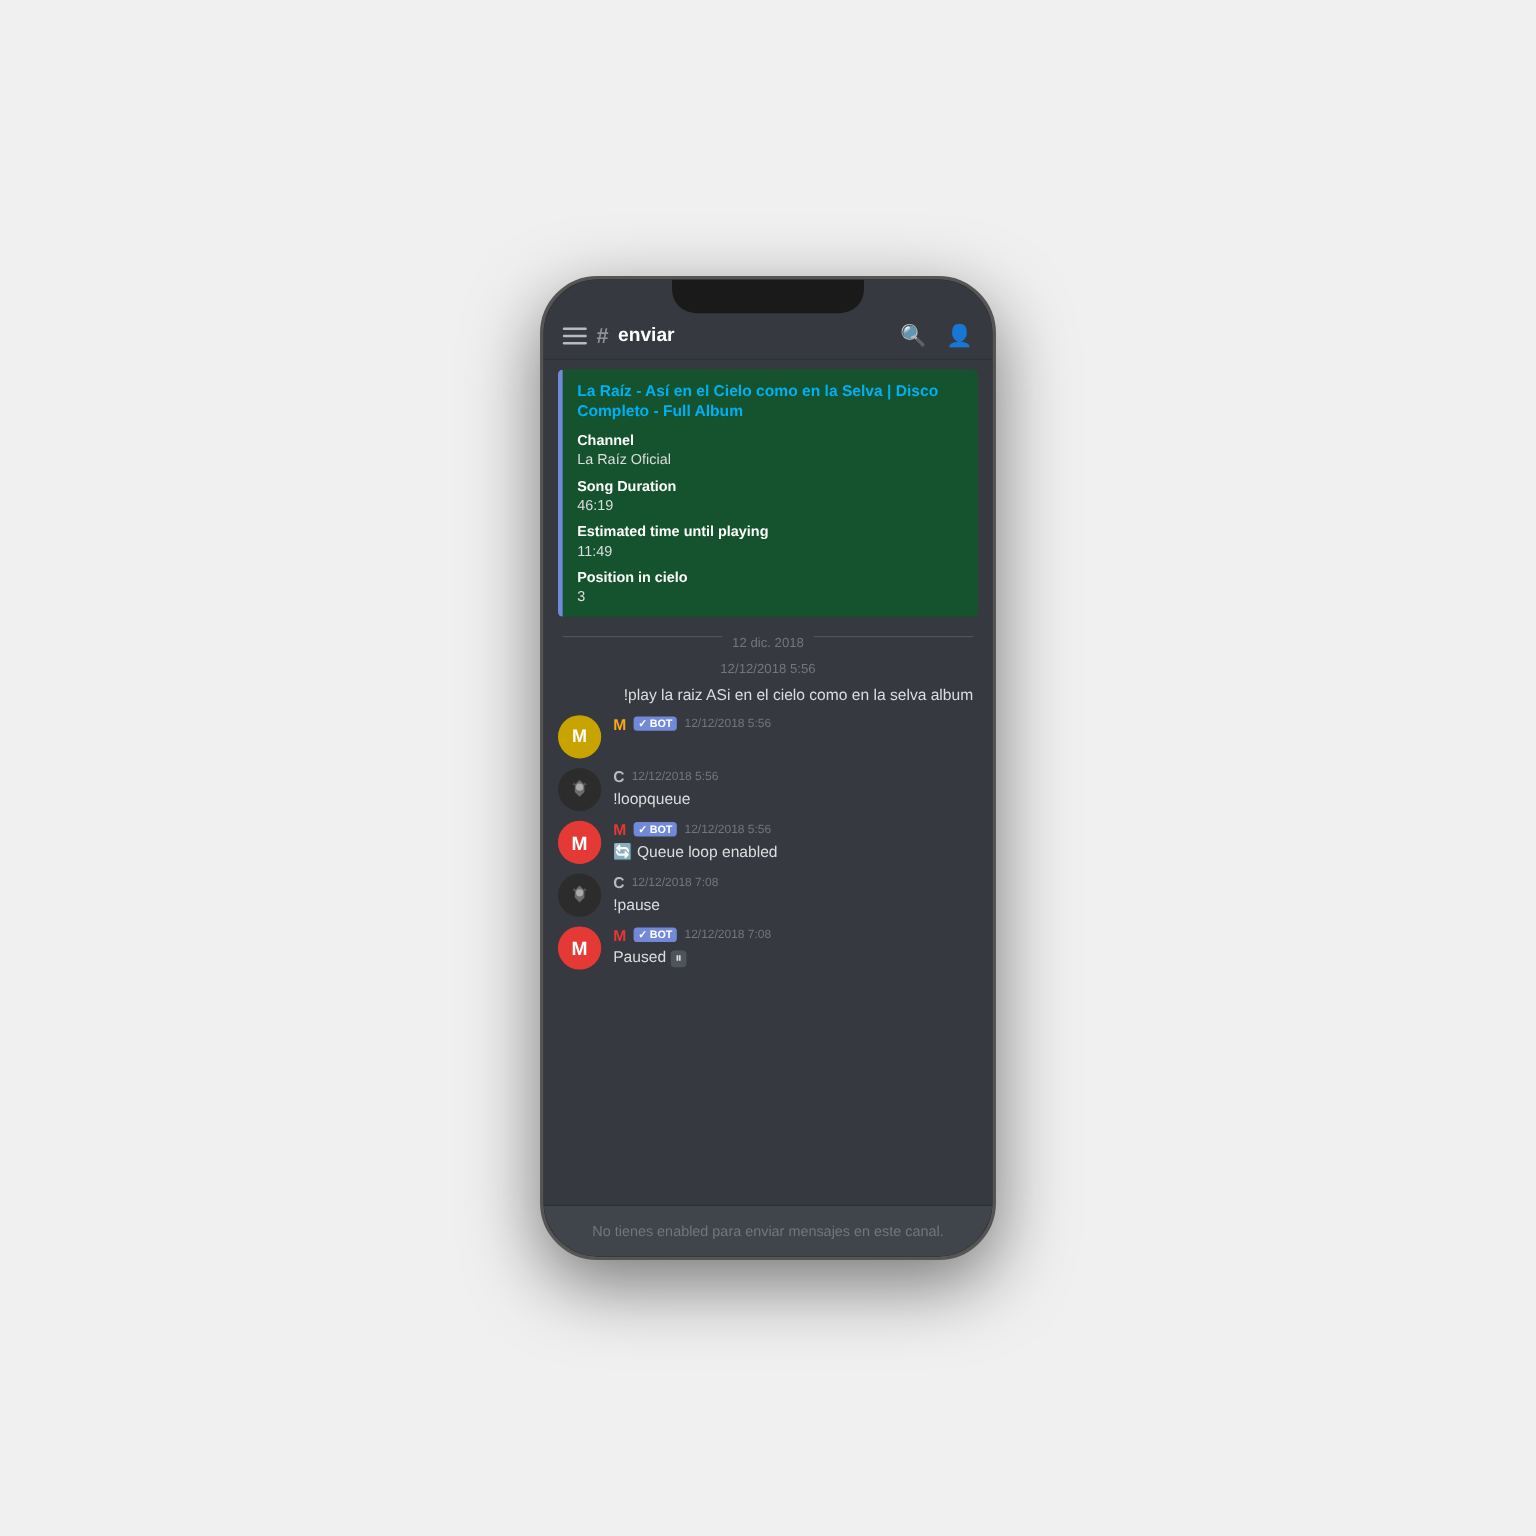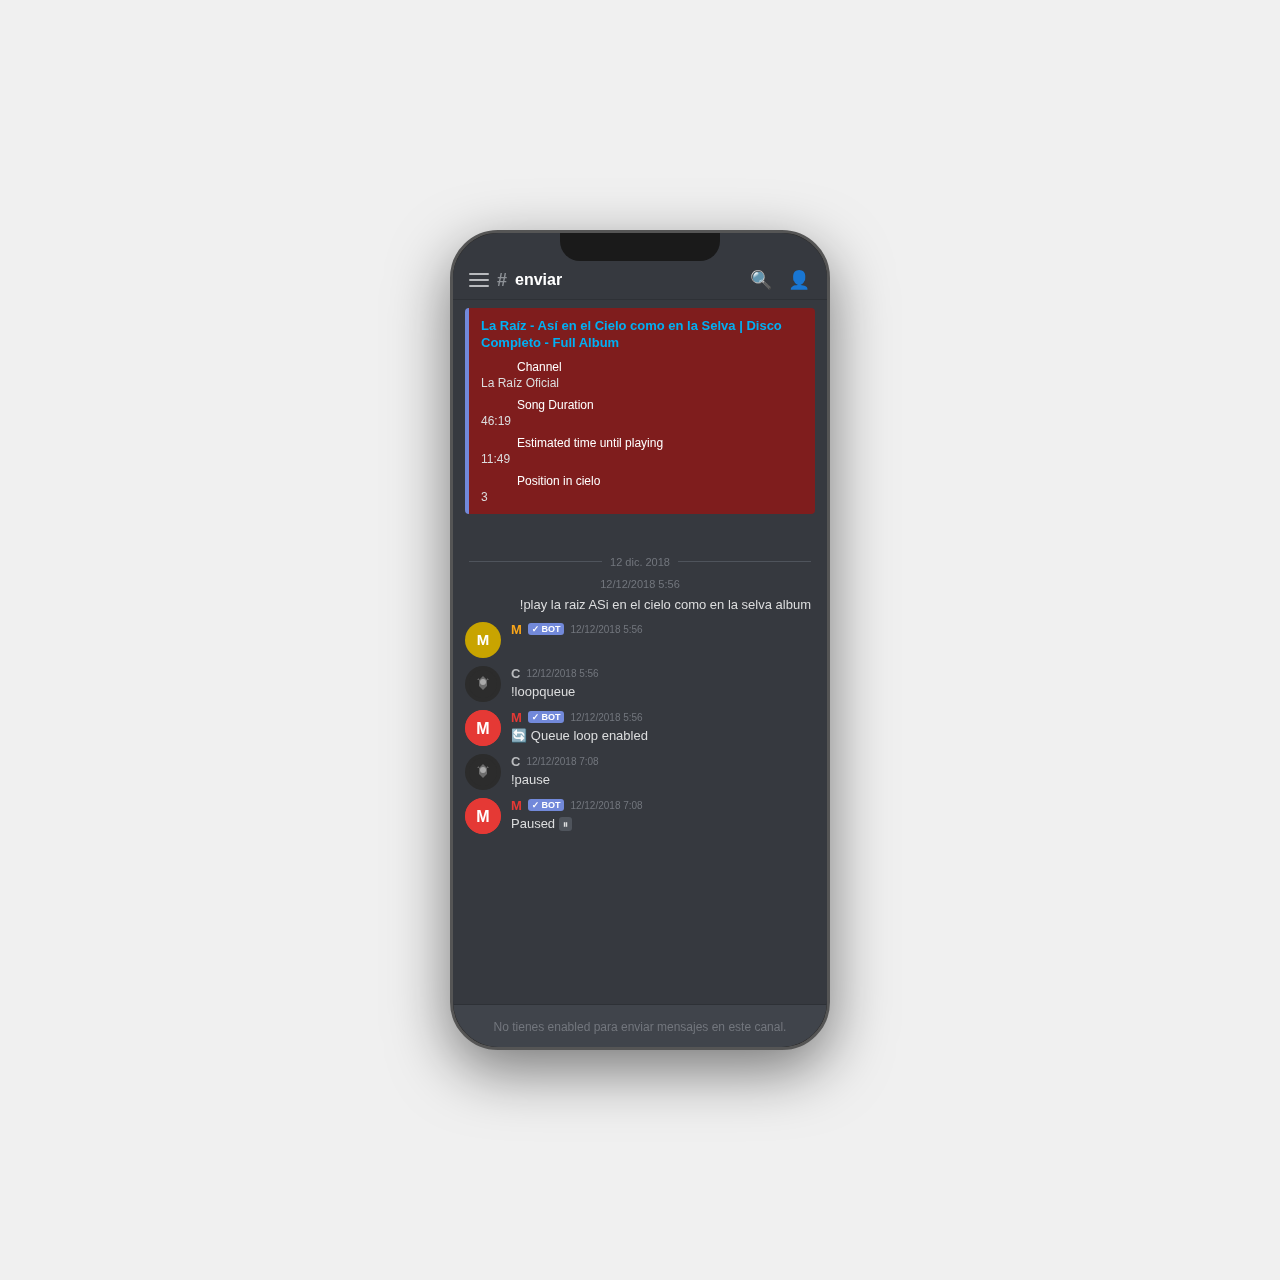--- a/index.html
+++ b/index.html
@@ -109,56 +109,53 @@
       overflow-y: auto;
       padding: 0;
       background: #36393f;
       display: flex;
       flex-direction: column;
     }
 
     
     .queue-card {
       margin: 8px 12px;
-      background: #7f1d1d;
+      background: #14532d;
       border-radius: 4px;
       border-left: 4px solid #7289da;
       padding: 10px 12px;
     }
 
     .queue-card-title {
       color: #00b0f4;
       font-size: 13px;
       font-weight: 600;
       margin-bottom: 6px;
       line-height: 1.3;
       cursor: pointer;
     }
 
     .queue-field-label {
       color: #ffffff;
       font-size: 12px;
-      font-weight: 400;
+      font-weight: 700;
       margin-top: 8px;
       margin-bottom: 2px;
-      margin-left: 36px;
     }
 
     .queue-field-value {
       color: #dcddde;
       font-size: 12px;
     }
 
     
     .date-divider {
       display: flex;
-      align-items: center;
       padding: 8px 16px;
       gap: 8px;
-      margin-top: 26px;
     }
 
     .date-divider-line {
       flex: 1;
       height: 1px;
       background: #4f545c;
     }
 
     .date-divider-text {
       color: #72767d;

